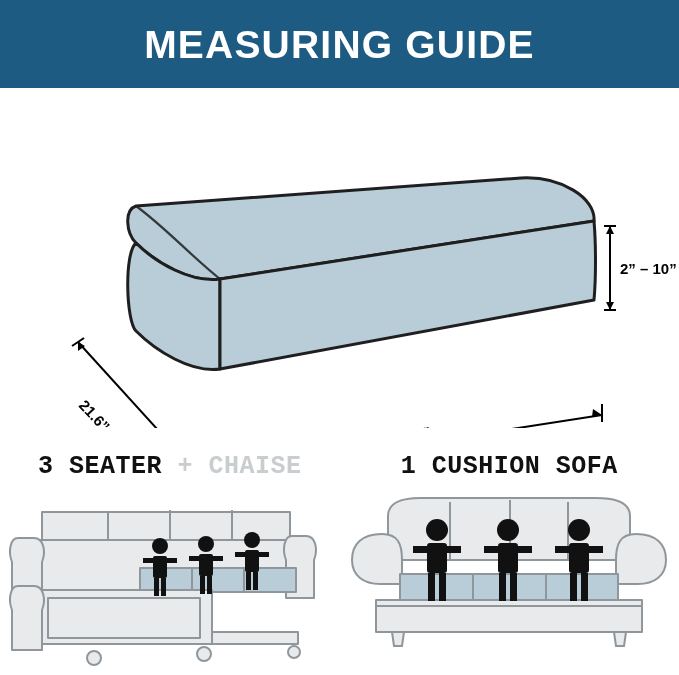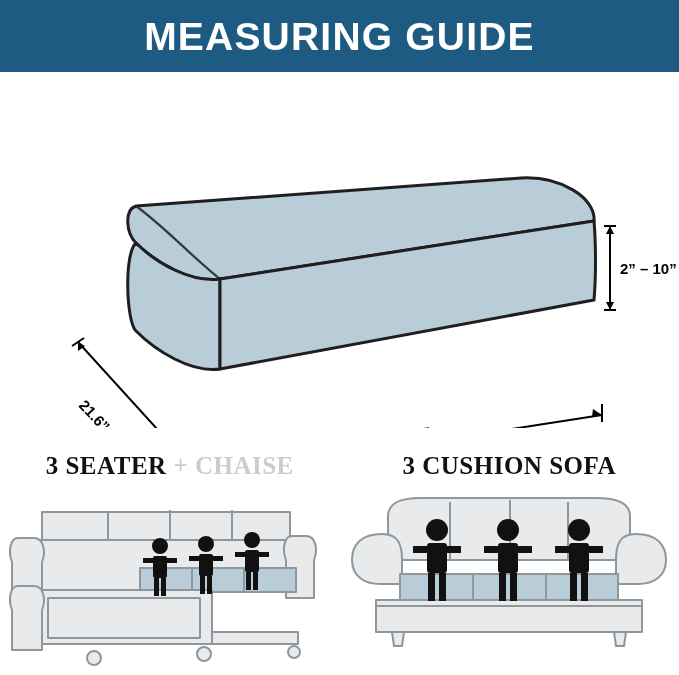--- a/index.html
+++ b/index.html
@@ -14,21 +14,21 @@
     overflow: hidden;
     position: relative;
   }
 
   
   .header-bar {
     position: absolute;
     left: 0;
     top: 0;
     width: 679px;
-    height: 72px;
+    height: 88px;
     background: #1d5b82;
     display: flex;
     align-items: center;
     justify-content: center;
   }
   .header-title {
     color: #ffffff;
     font-size: 39px;
     font-weight: bold;
     letter-spacing: 1.2px;
@@ -71,21 +71,21 @@
   .panel-title {
     position: absolute;
     top: 18px;
     left: 0;
     width: 100%;
     text-align: center;
     font-size: 25px;
     font-weight: bold;
     letter-spacing: 0.5px;
     color: #111111;
-    font-family: Liberation Serif, serif;
+    font-family: Liberation Mono, monospace;
     white-space: nowrap;
   }
   .panel-title .muted {
     color: #c9cdd0;
   }
   .panel-art {
     position: absolute;
     top: 48px;
     left: 0;
     width: 100%;
@@ -204,21 +204,21 @@
             <rect x="246" y="90" width="5" height="18"></rect>
             <rect x="253" y="90" width="5" height="18"></rect>
           </g>
         </g>
       </svg>
     </div>
   </div>
 
   <div class="panel">
     <div class="panel-title">
-      <span>3 CUSHION SOFA</span>
+      <span>1 CUSHION SOFA</span>
       <span class="muted"></span>
       <span class="muted"></span>
     </div>
     <div class="panel-art">
       <svg width="339" height="190" viewBox="0 0 339 190">
         <g stroke="#8f979c" stroke-width="2" fill="#e8eaec" stroke-linejoin="round">
 
           <path d="M 48,34 C 48,22 60,16 80,16 L 256,16 C 278,16 290,22 290,34 L 290,78 L 48,78 Z"></path>
           <path d="M 110,20 L 110,78"></path>
           <path d="M 170,18 L 170,78"></path>

